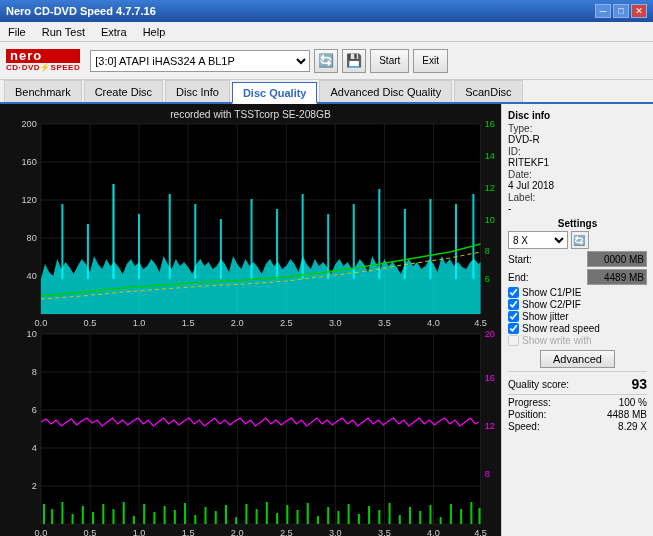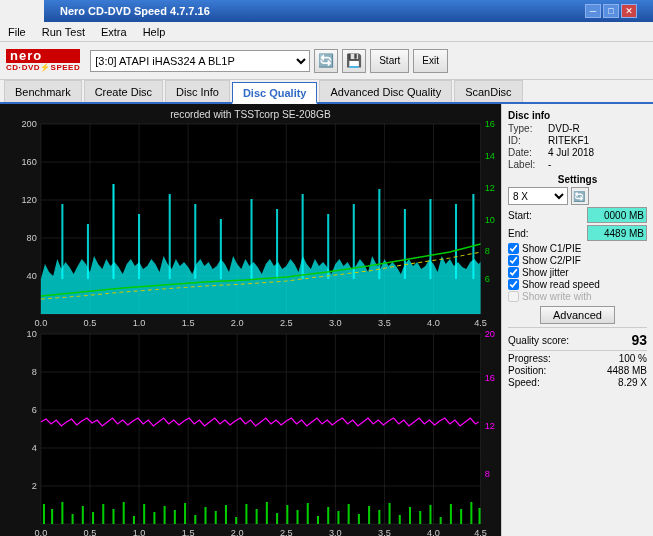--- a/index.html
+++ b/index.html
@@ -12,23 +12,22 @@
       overflow: hidden;
     }
 
     
     .title-bar {
       background: linear-gradient(to bottom, #3a7bd5, #1e4fa0);
       color: white;
       height: 22px;
       display: flex;
       align-items: center;
-      padding: 0 16px;
+      padding: 0 6px;
       justify-content: space-between;
-      margin-left: 44px;
     }
     .title-bar-text { font-size: 11px; font-weight: bold; }
     .title-bar-buttons { display: flex; gap: 2px; }
     .title-bar-btn {
       width: 16px; height: 14px;
       background: #5a8fe0;
       border: 1px solid #8ab0f0;
       color: white;
       font-size: 9px;
       display: flex; align-items: center; justify-content: center;
@@ -162,20 +161,21 @@
     .section-title {
       font-weight: bold;
       font-size: 10px;
       margin: 2px 0 2px 0;
       color: #000;
     }
     .info-row {
       display: flex;
       margin: 1px 0;
       font-size: 10px;
+      flex-direction: column;
     }
     .info-label { width: 40px; color: #333; }
     .info-value { color: #000; font-weight: normal; }
     .settings-section { margin-top: 4px; text-align: center; }
     .speed-row {
       display: flex;
       align-items: center;
       gap: 3px;
       margin: 2px 0;
     }
@@ -184,21 +184,21 @@
       height: 18px;
       font-size: 10px;
       border: 1px solid #999;
       background: white;
     }
     .mb-input {
       width: 60px;
       height: 16px;
       font-size: 10px;
       border: 1px solid #999;
-      background: #5eead4;
+      background: #737373;
       text-align: right;
       padding-right: 2px;
     }
     .input-row {
       display: flex;
       align-items: center;
       justify-content: space-between;
       margin: 2px 0;
       font-size: 10px;
     }

